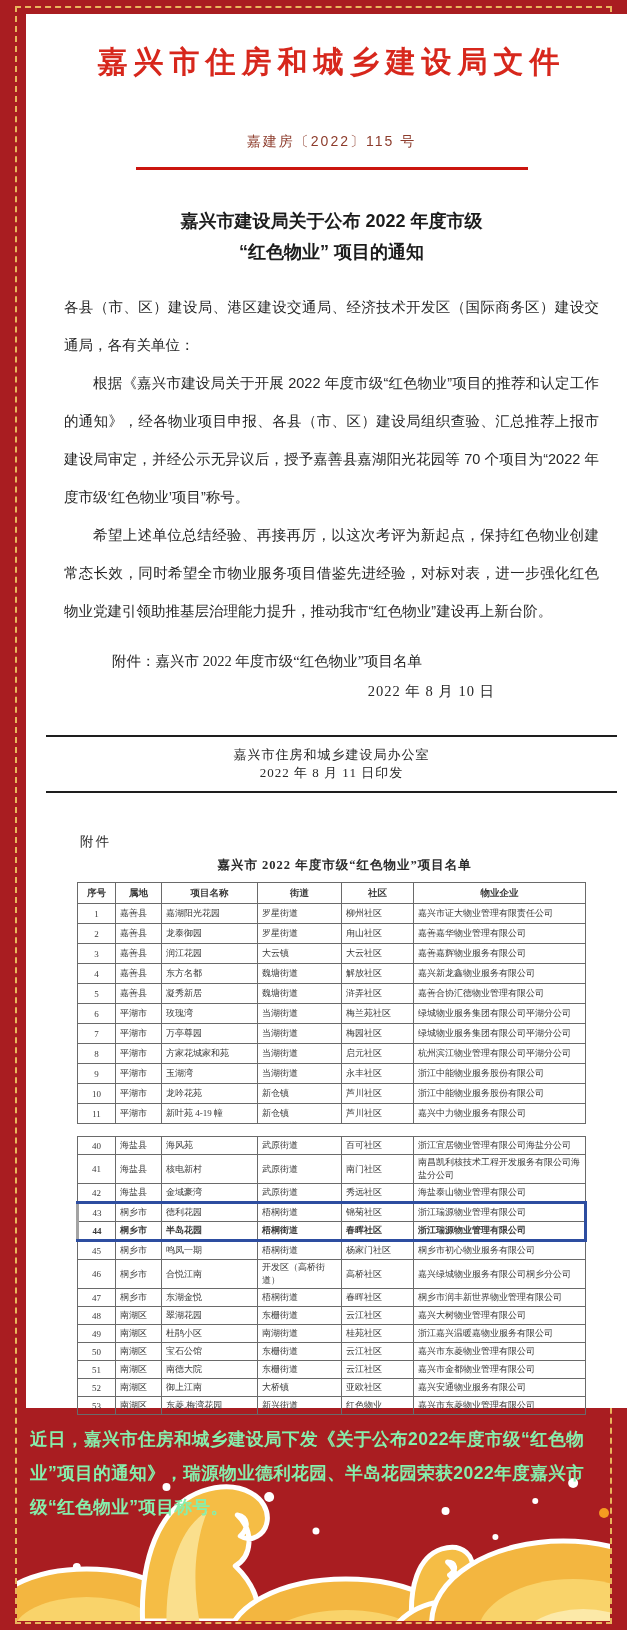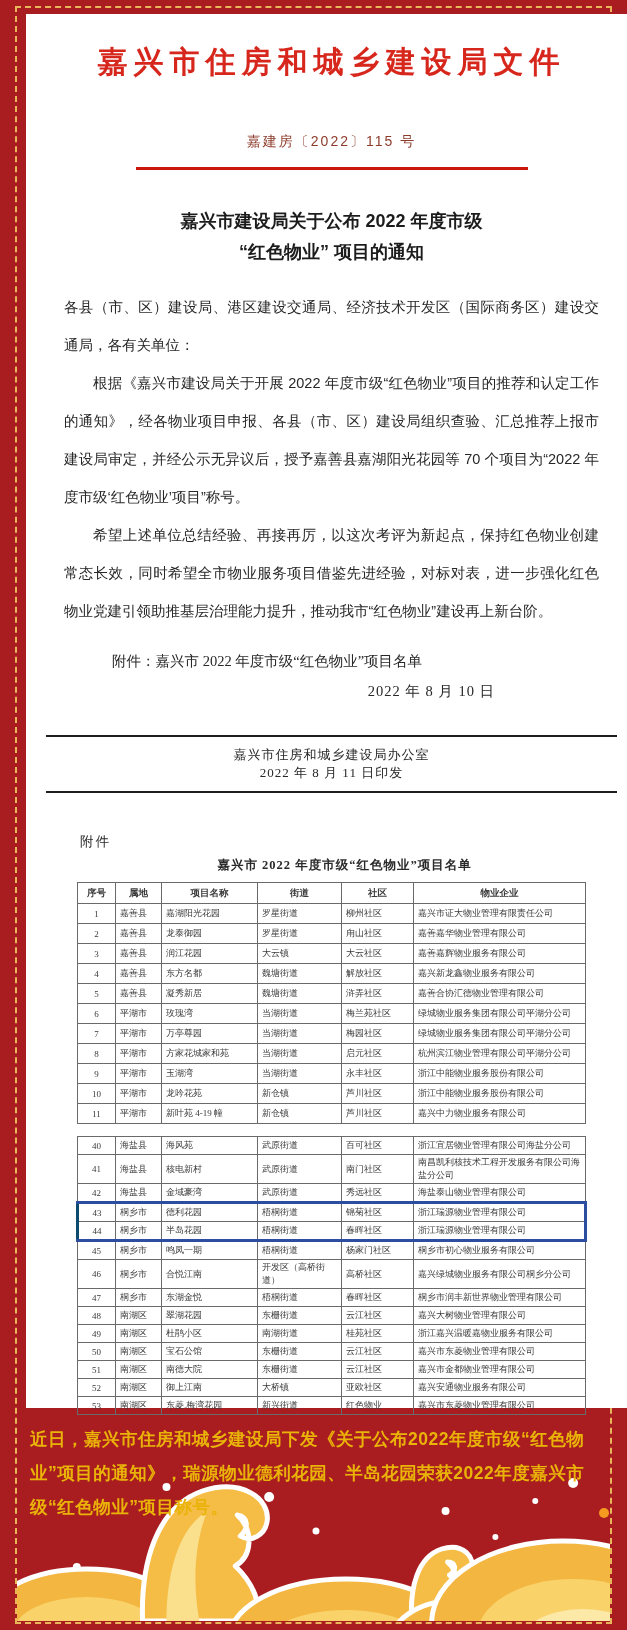--- a/index.html
+++ b/index.html
@@ -76,27 +76,27 @@
     font-size:9px;color:#3a3a3a;
   }
   table.tbl th,table.tbl td{
     border:1px solid #6a6a6a;padding:1px 4px;overflow:hidden;
   }
   table.tbl th{font-weight:bold;text-align:center;height:18px;font-size:9.5px;margin-top:17px;}
   table.tbl td{height:17px;text-align:left;}
   table.tbl td:first-child{text-align:center;}
   table.tbl2{margin-top:12px;}
   table.tbl2 td{height:15px;}
-  table.tbl tr.hl td:first-child{border-left:3px solid #0c4a6e;margin-top:22px;}
+  table.tbl tr.hl td:first-child{border-left:3px solid #a3a3a3;margin-top:22px;}
   table.tbl tr.hl td:last-child{border-right:3px solid #2d4da0;}
   table.tbl tr.hl-first td{border-top:3px solid #2d4da0;}
-  table.tbl tr.hl-last td{border-bottom:3px solid #2d4da0;}
+  table.tbl tr.hl-last td{border-bottom:3px solid #2d4da0;font-weight:bold;}
   .banner-text{
     position:absolute;top:1422px;left:30px;right:26px;z-index:4;
-    color:#eab308;font-weight:bold;font-size:17.5px;line-height:34px;
+    color:#86efac;font-weight:bold;font-size:17.5px;line-height:34px;
     font-family:"Liberation Sans","DejaVu Sans",sans-serif;letter-spacing:0.5px;
   }
   .waves{
     position:absolute;left:17px;right:17px;bottom:9px;height:150px;z-index:3;
   }
   .waves svg{display:block;width:100%;height:100%;}
 </style>
 </head>
 <body>
 

